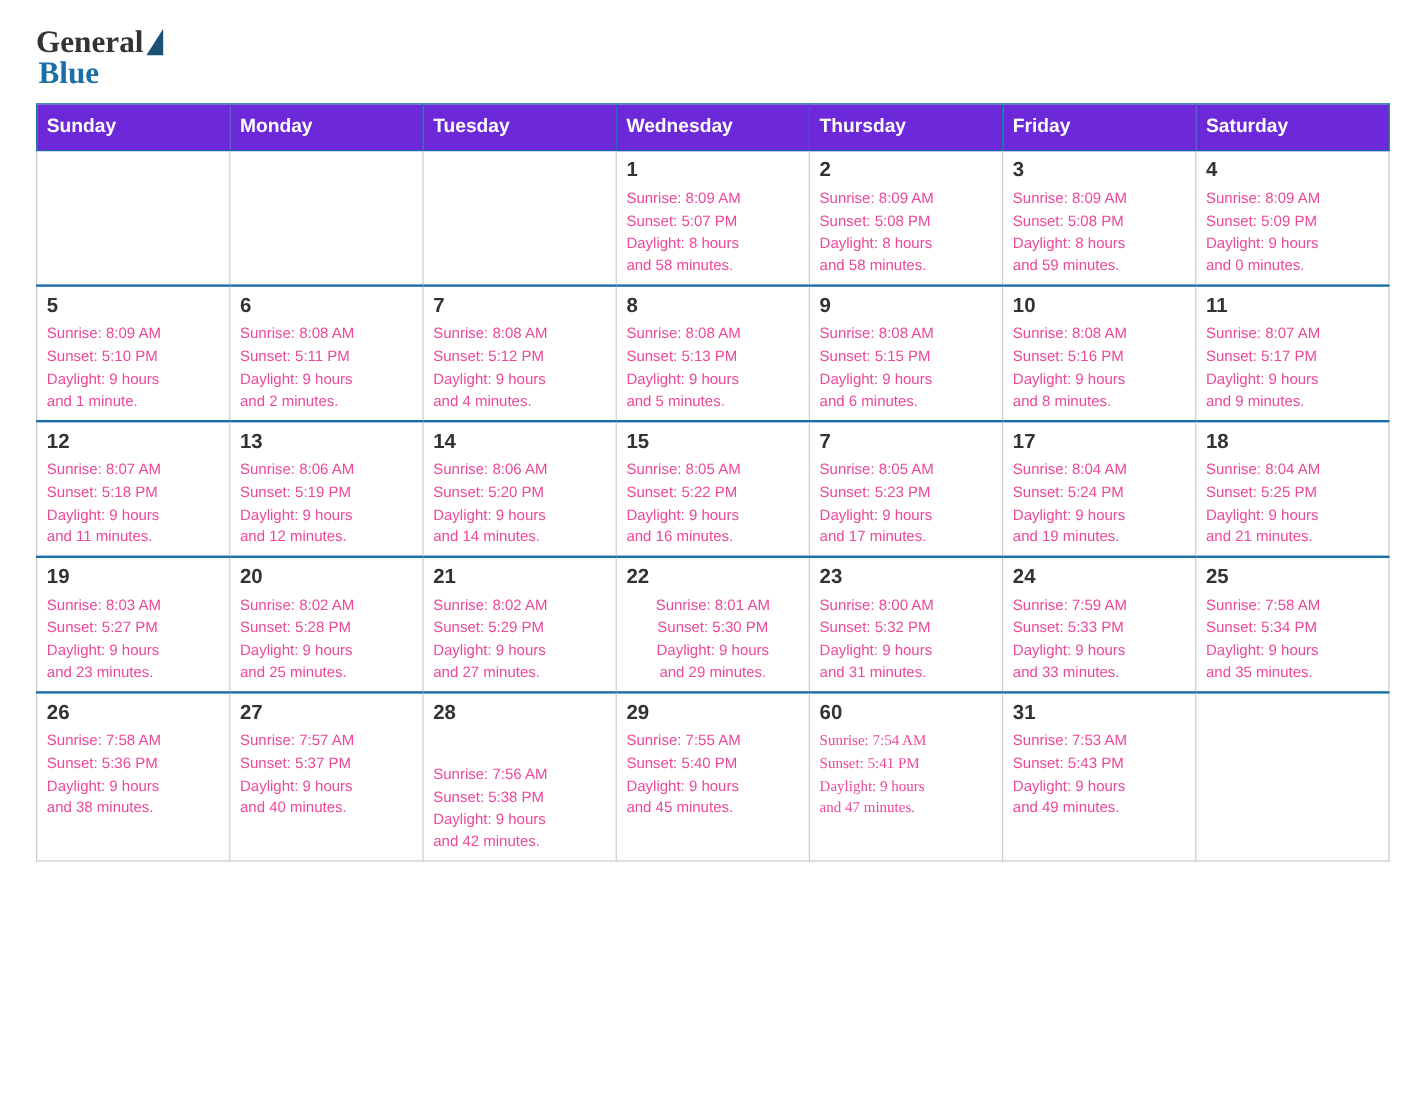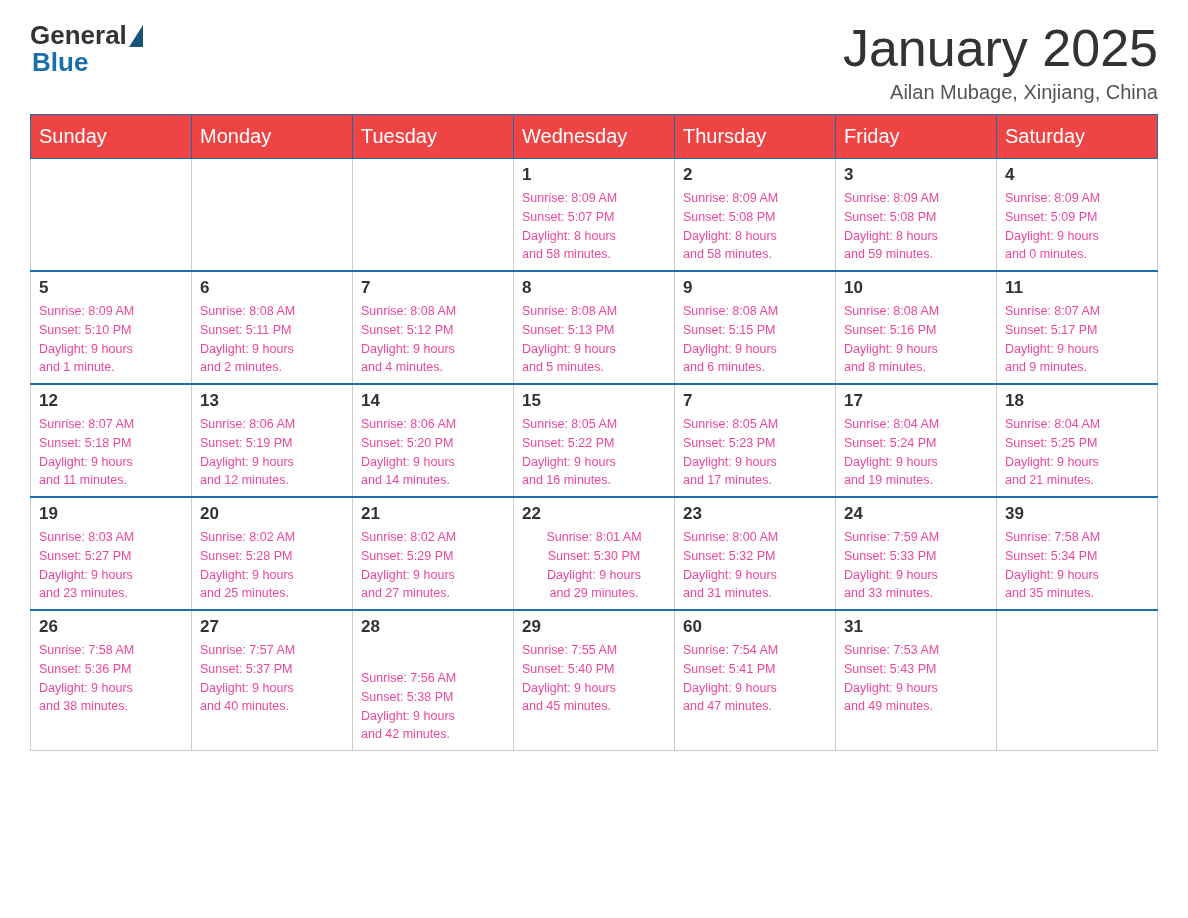--- a/index.html
+++ b/index.html
@@ -8,20 +8,21 @@
       background: #fff;
       width: 1188px;
       min-height: 918px;
       padding: 20px 30px;
     }
     .header {
       display: flex;
       justify-content: space-between;
       align-items: flex-start;
       margin-bottom: 10px;
+      font-family: Liberation Serif, serif;
     }
     .logo {
       display: flex;
       align-items: center;
       gap: 4px;
     }
     .logo-text-general {
       font-size: 26px;
       font-weight: bold;
       color: #333;
@@ -56,26 +57,26 @@
       font-size: 20px;
       color: #555;
       margin-top: 4px;
     }
     .calendar {
       width: 100%;
       border-collapse: collapse;
       margin-top: 10px;
     }
     .calendar th {
-      background-color: #ef4444;
+      background-color: #6d28d9;
       color: #fff;
       padding: 10px 8px;
       text-align: left;
-      font-size: 20px;
-      font-weight: normal;
+      font-size: 16px;
+      font-weight: bold;
       border: 1px solid #1a6fa8;
     }
     .calendar td {
       vertical-align: top;
       border: 1px solid #ccc;
       padding: 6px 8px;
       width: 14.28%;
       min-height: 110px;
       font-size: 13px;
       color: #333;
@@ -105,24 +106,20 @@
 <div class="header">
   <div class="logo">
     <div>
       <div style="display:flex;align-items:center;">
         <span class="logo-text-general">General</span>
         <span class="logo-triangle"></span>
       </div>
       <span class="logo-blue">Blue</span>
     </div>
   </div>
-  <div class="title-section">
-    <div class="month-title">January 2025</div>
-    <div class="location">Ailan Mubage, Xinjiang, China</div>
-  </div>
 </div>
 
 <table class="calendar">
   <thead>
     <tr>
     <th>Sunday</th>
         <th>Monday</th>
         <th>Tuesday</th>
         <th>Wednesday</th>
         <th>Thursday</th>
@@ -303,21 +300,21 @@
 and 31 minutes.</div>
         </td>
         <td>
           <span class="day-number">24</span>
           <div class="day-info" style="white-space: pre-line;">Sunrise: 7:59 AM
 Sunset: 5:33 PM
 Daylight: 9 hours
 and 33 minutes.</div>
         </td>
         <td>
-          <span class="day-number">39</span>
+          <span class="day-number">25</span>
           <div class="day-info" style="white-space: pre-line;">Sunrise: 7:58 AM
 Sunset: 5:34 PM
 Daylight: 9 hours
 and 35 minutes.</div>
         </td>
       </tr>
       <tr class="row-separator">
         <td>
           <span class="day-number">26</span>
           <div class="day-info" style="white-space: pre-line;">Sunrise: 7:58 AM
@@ -341,21 +338,21 @@
         </td>
         <td>
           <span class="day-number">29</span>
           <div class="day-info" style="white-space: pre-line;">Sunrise: 7:55 AM
 Sunset: 5:40 PM
 Daylight: 9 hours
 and 45 minutes.</div>
         </td>
         <td>
           <span class="day-number">60</span>
-          <div class="day-info" style="white-space: pre-line;">Sunrise: 7:54 AM
+          <div class="day-info" style="white-space: pre-line; font-family: Liberation Serif, serif;">Sunrise: 7:54 AM
 Sunset: 5:41 PM
 Daylight: 9 hours
 and 47 minutes.</div>
         </td>
         <td>
           <span class="day-number">31</span>
           <div class="day-info" style="white-space: pre-line;">Sunrise: 7:53 AM
 Sunset: 5:43 PM
 Daylight: 9 hours
 and 49 minutes.</div>

